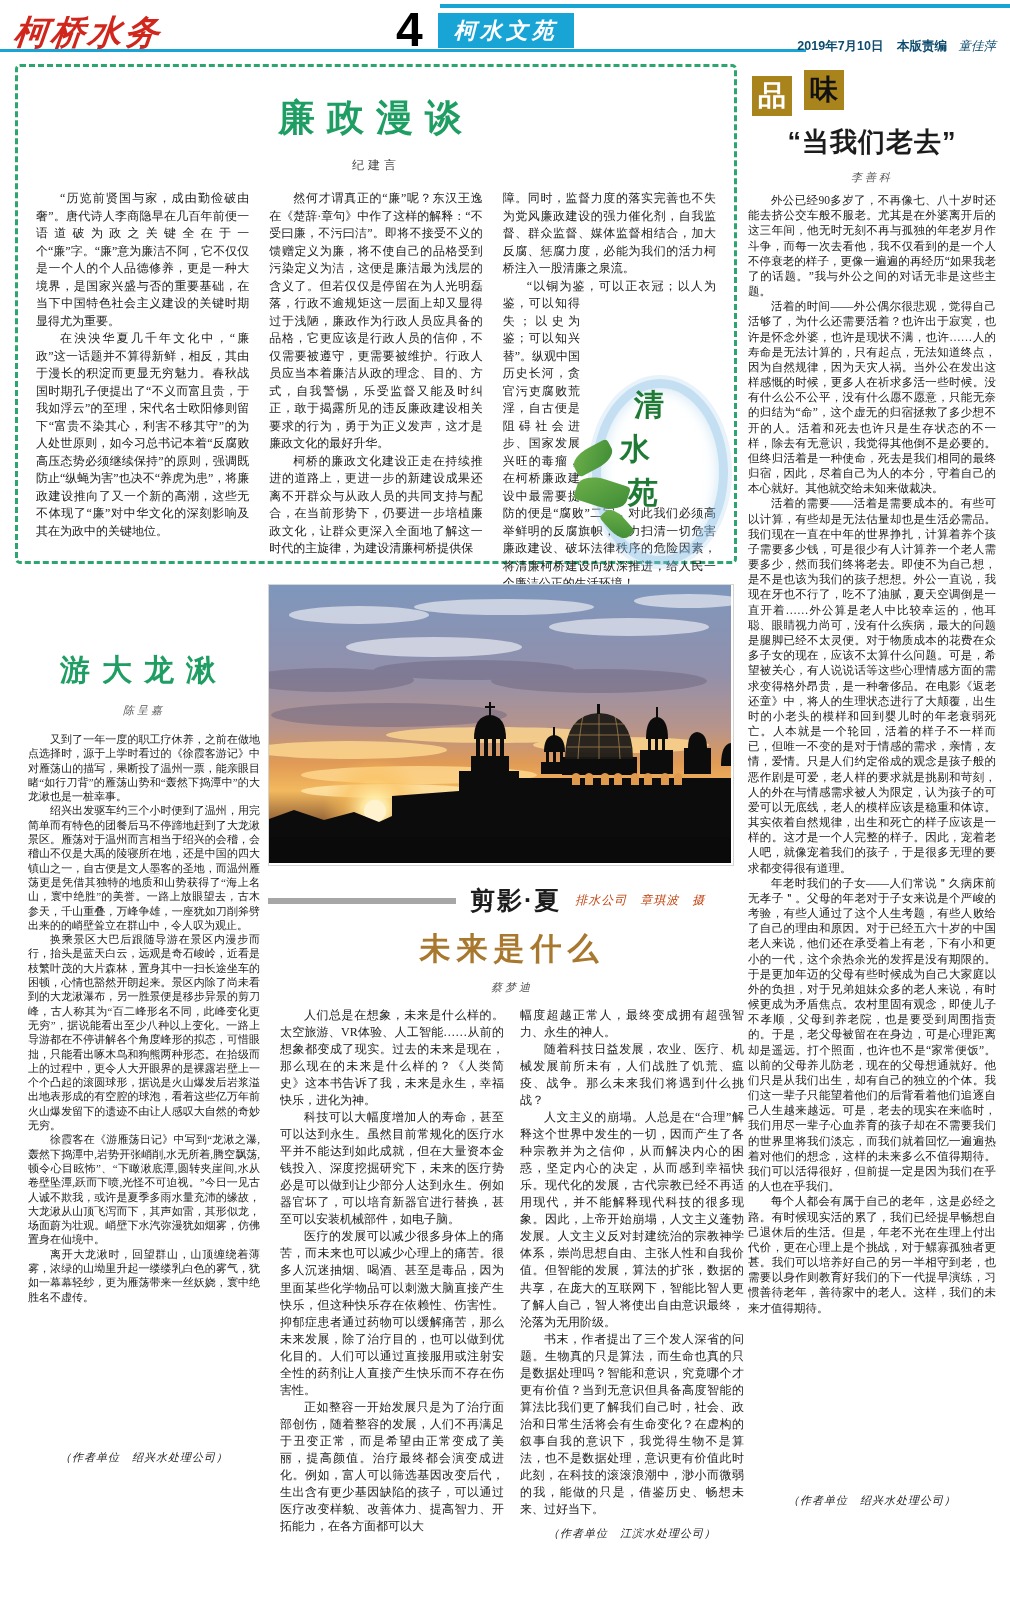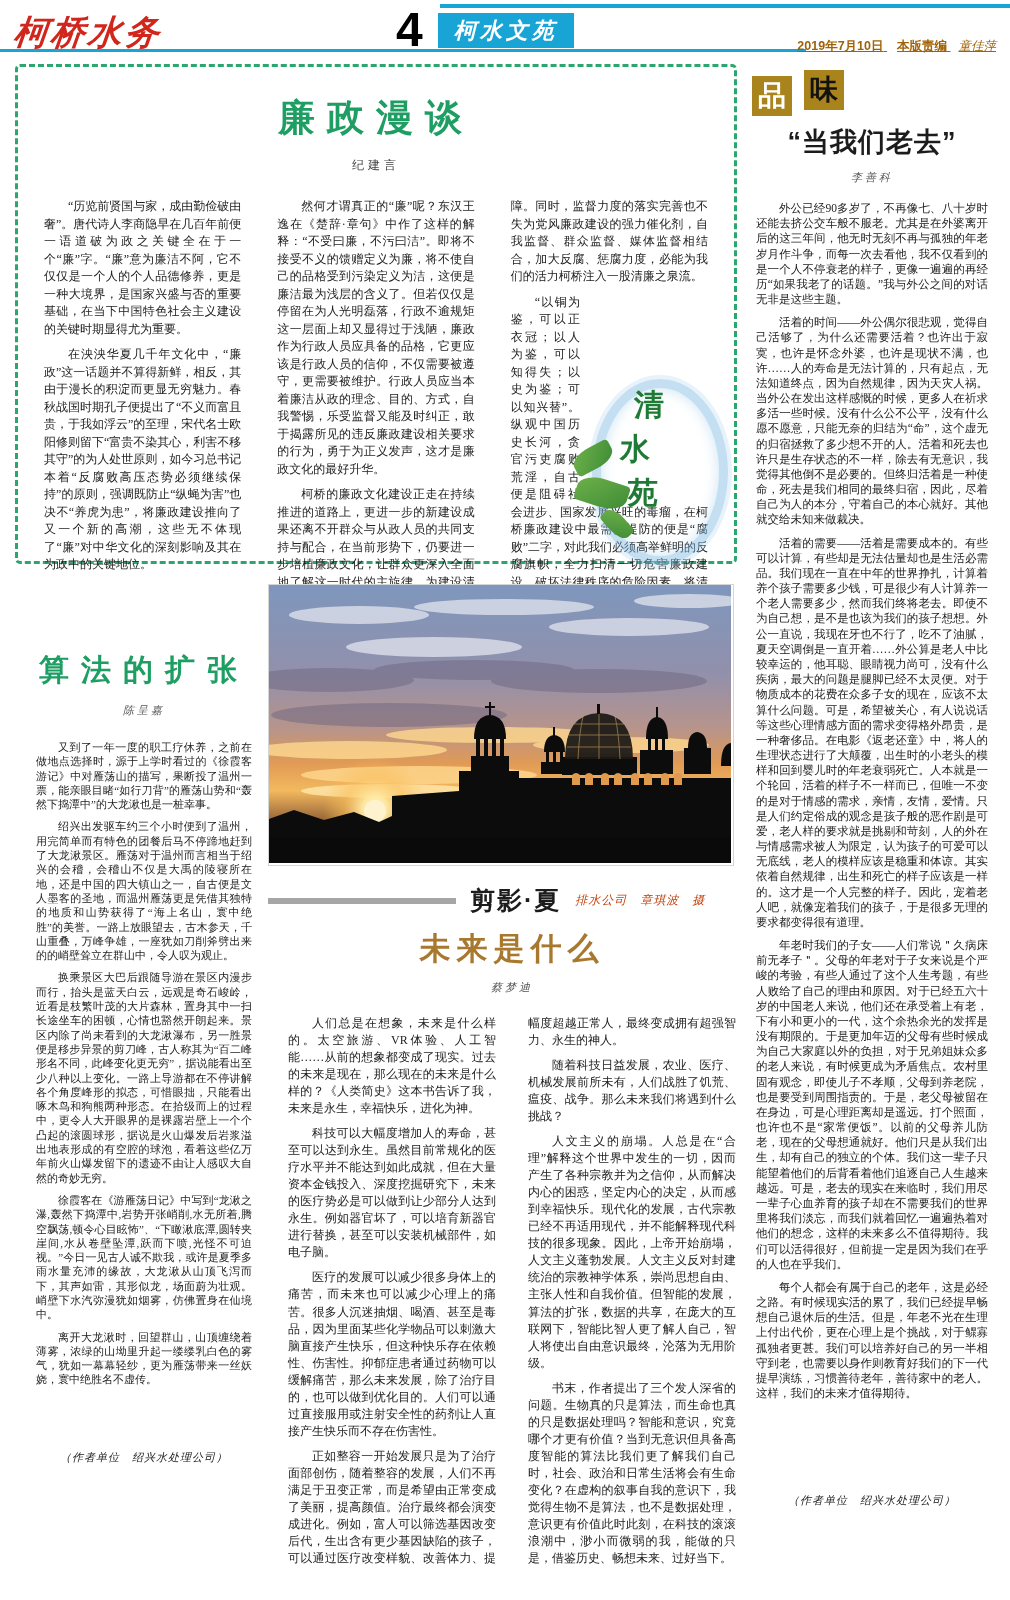--- a/index.html
+++ b/index.html
@@ -9,31 +9,31 @@
   .masthead{position:absolute;left:14px;top:10px;font-size:34px;font-weight:bold;font-style:italic;
             color:#d0261c;letter-spacing:3px;transform:skewX(-6deg);}
   .hdr-topline{position:absolute;left:440px;top:4px;width:570px;height:4px;background:#18a5d6;}
   .hdr-botline{position:absolute;left:0;top:49px;width:806px;height:3px;background:#18a5d6;}
   .pagenum{position:absolute;left:396px;top:2px;font-size:48px;font-weight:900;
            font-family:"Liberation Sans","DejaVu Sans",sans-serif;color:#000;}
   .section-box{position:absolute;left:438px;top:13px;width:136px;height:35px;background:#18a5d6;
                color:#fff;font-size:22px;font-weight:bold;font-style:italic;letter-spacing:4px;
                line-height:35px;text-align:center;}
   .dateline{position:absolute;right:14px;top:38px;font-size:12.5px;font-weight:bold;
-            font-family:"Liberation Sans","DejaVu Sans",sans-serif;color:#a16207;text-decoration:underline;}
+            font-family:"Liberation Sans","DejaVu Sans",sans-serif;color:#0c4a6e;}
   .dateline .editor{font-weight:normal;font-style:italic;margin-left:8px;}
   .dateline .lbl{margin-left:10px;}
   
   .lz-box{position:absolute;left:15px;top:64px;width:716px;height:494px;
           border:3px dashed #2da56e;border-radius:5px;background:#fff;}
   .lz-title{margin:26px 0 0;text-align:center;font-size:37px;font-weight:700;color:#1f9e63;letter-spacing:12px;}
   .lz-author{text-align:center;font-size:12px;color:#444;margin-top:14px;letter-spacing:4px;}
   .lz-cols{display:flex;gap:20px;padding:16px 18px 0;}
   .lz-col{flex:1;position:relative;}
-  .lz-col p,.body p{margin:8px;text-align:justify;font-size:12px;line-height:1.46;color:#222;text-indent:2em;}
+  .lz-col p,.body p{margin:0;text-align:justify;font-size:12px;line-height:1.46;color:#222;text-indent:2em;}
   .cont{text-indent:0 !important;}
   .badge-spacer{float:right;width:130px;height:300px;shape-outside:inset(118px 0 0 0);margin-left:6px;}
   
   .badge{position:absolute;right:14px;bottom:8px;width:150px;height:178px;}
   .badge .ring{position:absolute;left:22px;top:4px;width:118px;height:168px;border-radius:50%;
                border:9px solid rgba(125,185,225,.45);
                box-shadow:0 0 0 4px rgba(160,205,235,.25), inset 0 0 14px rgba(125,185,225,.4);}
   .badge .leaf{position:absolute;background:linear-gradient(135deg,#6fb24b,#3d8a35);border-radius:50% 4px 50% 4px;}
   .leaf1{left:2px;top:72px;width:42px;height:22px;transform:rotate(-28deg);}
   .leaf2{left:6px;top:104px;width:52px;height:28px;transform:rotate(18deg);}
@@ -134,21 +134,21 @@
       <p>外公已经90多岁了，不再像七、八十岁时还能去挤公交车般不服老。尤其是在外婆离开后的这三年间，他无时无刻不再与孤独的年老岁月作斗争，而每一次去看他，我不仅看到的是一个人不停衰老的样子，更像一遍遍的再经历“如果我老了的话题。”我与外公之间的对话无非是这些主题。</p>
       <p>活着的时间——外公偶尔很悲观，觉得自己活够了，为什么还需要活着？也许出于寂寞，也许是怀念外婆，也许是现状不满，也许……人的寿命是无法计算的，只有起点，无法知道终点，因为自然规律，因为天灾人祸。当外公在发出这样感慨的时候，更多人在祈求多活一些时候。没有什么公不公平，没有什么愿不愿意，只能无奈的归结为“命”，这个虚无的归宿拯救了多少想不开的人。活着和死去也许只是生存状态的不一样，除去有无意识，我觉得其他倒不是必要的。但终归活着是一种使命，死去是我们相同的最终归宿，因此，尽着自己为人的本分，守着自己的本心就好。其他就交给未知来做裁决。</p>
       <p>活着的需要——活着是需要成本的。有些可以计算，有些却是无法估量却也是生活必需品。我们现在一直在中年的世界挣扎，计算着养个孩子需要多少钱，可是很少有人计算养一个老人需要多少，然而我们终将老去。即使不为自己想，是不是也该为我们的孩子想想。外公一直说，我现在牙也不行了，吃不了油腻，夏天空调倒是一直开着……外公算是老人中比较幸运的，他耳聪、眼睛视力尚可，没有什么疾病，最大的问题是腿脚已经不太灵便。对于物质成本的花费在众多子女的现在，应该不太算什么问题。可是，希望被关心，有人说说话等这些心理情感方面的需求变得格外昂贵，是一种奢侈品。在电影《返老还童》中，将人的生理状态进行了大颠覆，出生时的小老头的模样和回到婴儿时的年老衰弱死亡。人本就是一个轮回，活着的样子不一样而已，但唯一不变的是对于情感的需求，亲情，友情，爱情。只是人们约定俗成的观念是孩子般的恶作剧是可爱，老人样的要求就是挑剔和苛刻，人的外在与情感需求被人为限定，认为孩子的可爱可以无底线，老人的模样应该是稳重和体谅。其实依着自然规律，出生和死亡的样子应该是一样的。这才是一个人完整的样子。因此，宠着老人吧，就像宠着我们的孩子，于是很多无理的要求都变得很有道理。</p>
       <p>年老时我们的子女——人们常说＂久病床前无孝子＂。父母的年老对于子女来说是个严峻的考验，有些人通过了这个人生考题，有些人败给了自己的理由和原因。对于已经五六十岁的中国老人来说，他们还在承受着上有老，下有小和更小的一代，这个余热余光的发挥是没有期限的。于是更加年迈的父母有些时候成为自己大家庭以外的负担，对于兄弟姐妹众多的老人来说，有时候更成为矛盾焦点。农村里固有观念，即使儿子不孝顺，父母到养老院，也是要受到周围指责的。于是，老父母被留在在身边，可是心理距离却是遥远。打个照面，也许也不是“家常便饭”。以前的父母养儿防老，现在的父母想通就好。他们只是从我们出生，却有自己的独立的个体。我们这一辈子只能望着他们的后背看着他们追逐自己人生越来越远。可是，老去的现实在来临时，我们用尽一辈子心血养育的孩子却在不需要我们的世界里将我们淡忘，而我们就着回忆一遍遍热着对他们的想念，这样的未来多么不值得期待。我们可以活得很好，但前提一定是因为我们在乎的人也在乎我们。</p>
       <p>每个人都会有属于自己的老年，这是必经之路。有时候现实活的累了，我们已经提早畅想自己退休后的生活。但是，年老不光在生理上付出代价，更在心理上是个挑战，对于鳏寡孤独者更甚。我们可以培养好自己的另一半相守到老，也需要以身作则教育好我们的下一代提早演练，习惯善待老年，善待家中的老人。这样，我们的未来才值得期待。</p>
     </div>
     <div class="credit">（作者单位　绍兴水处理公司）</div>
   </div>
 
   <div class="ydl">
-    <div class="ydl-title">算法的扩张</div>
+    <div class="ydl-title">游大龙湫</div>
     <div class="ydl-author">陈呈嘉</div>
     <div class="ydl-body body">
       <p>又到了一年一度的职工疗休养，之前在做地点选择时，源于上学时看过的《徐霞客游记》中对雁荡山的描写，果断投了温州一票，能亲眼目睹“如行刀背”的雁荡山势和“轰然下捣潭中”的大龙湫也是一桩幸事。</p>
       <p>绍兴出发驱车约三个小时便到了温州，用完简单而有特色的团餐后马不停蹄地赶到了大龙湫景区。雁荡对于温州而言相当于绍兴的会稽，会稽山不仅是大禹的陵寝所在地，还是中国的四大镇山之一，自古便是文人墨客的圣地，而温州雁荡更是凭借其独特的地质和山势获得了“海上名山，寰中绝胜”的美誉。一路上放眼望去，古木参天，千山重叠，万峰争雄，一座犹如刀削斧劈出来的的峭壁耸立在群山中，令人叹为观止。</p>
       <p>换乘景区大巴后跟随导游在景区内漫步而行，抬头是蓝天白云，远观是奇石峻岭，近看是枝繁叶茂的大片森林，置身其中一扫长途坐车的困顿，心情也豁然开朗起来。景区内除了尚未看到的大龙湫瀑布，另一胜景便是移步异景的剪刀峰，古人称其为“百二峰形名不同，此峰变化更无穷”，据说能看出至少八种以上变化。一路上导游都在不停讲解各个角度峰形的拟态，可惜眼拙，只能看出啄木鸟和狗熊两种形态。在拾级而上的过程中，更令人大开眼界的是裸露岩壁上一个个凸起的滚圆球形，据说是火山爆发后岩浆溢出地表形成的有空腔的球泡，看着这些亿万年前火山爆发留下的遗迹不由让人感叹大自然的奇妙无穷。</p>
       <p>徐霞客在《游雁荡日记》中写到“龙湫之瀑,轰然下捣潭中,岩势开张峭削,水无所着,腾空飘荡,顿令心目眩怖”、“下瞰湫底潭,圆转夹崖间,水从卷壁坠潭,跃而下喷,光怪不可迫视。”今日一见古人诚不欺我，或许是夏季多雨水量充沛的缘故，大龙湫从山顶飞泻而下，其声如雷，其形似龙，场面蔚为壮观。峭壁下水汽弥漫犹如烟雾，仿佛置身在仙境中。</p>
       <p>离开大龙湫时，回望群山，山顶缠绕着薄雾，浓绿的山坳里升起一缕缕乳白色的雾气，犹如一幕幕轻纱，更为雁荡带来一丝妖娆，寰中绝胜名不虚传。</p>
     </div>
     <div class="credit">（作者单位　绍兴水处理公司）</div>
   </div>

